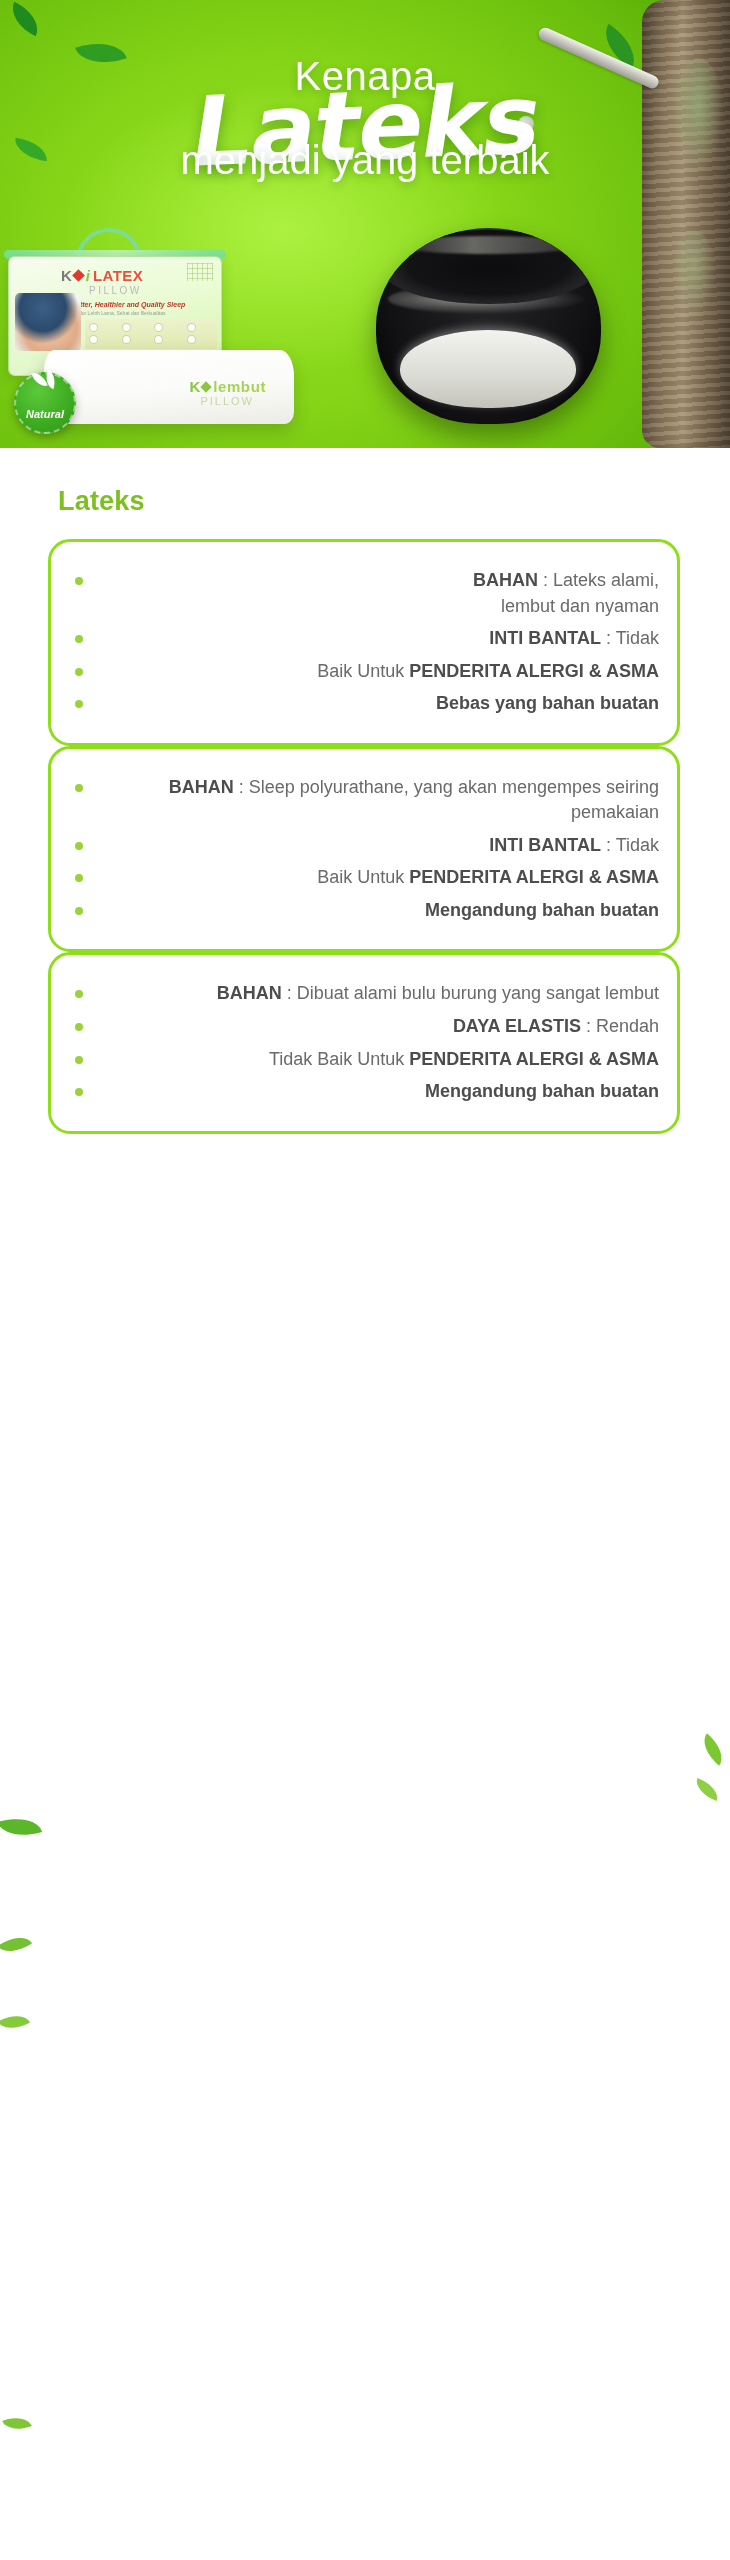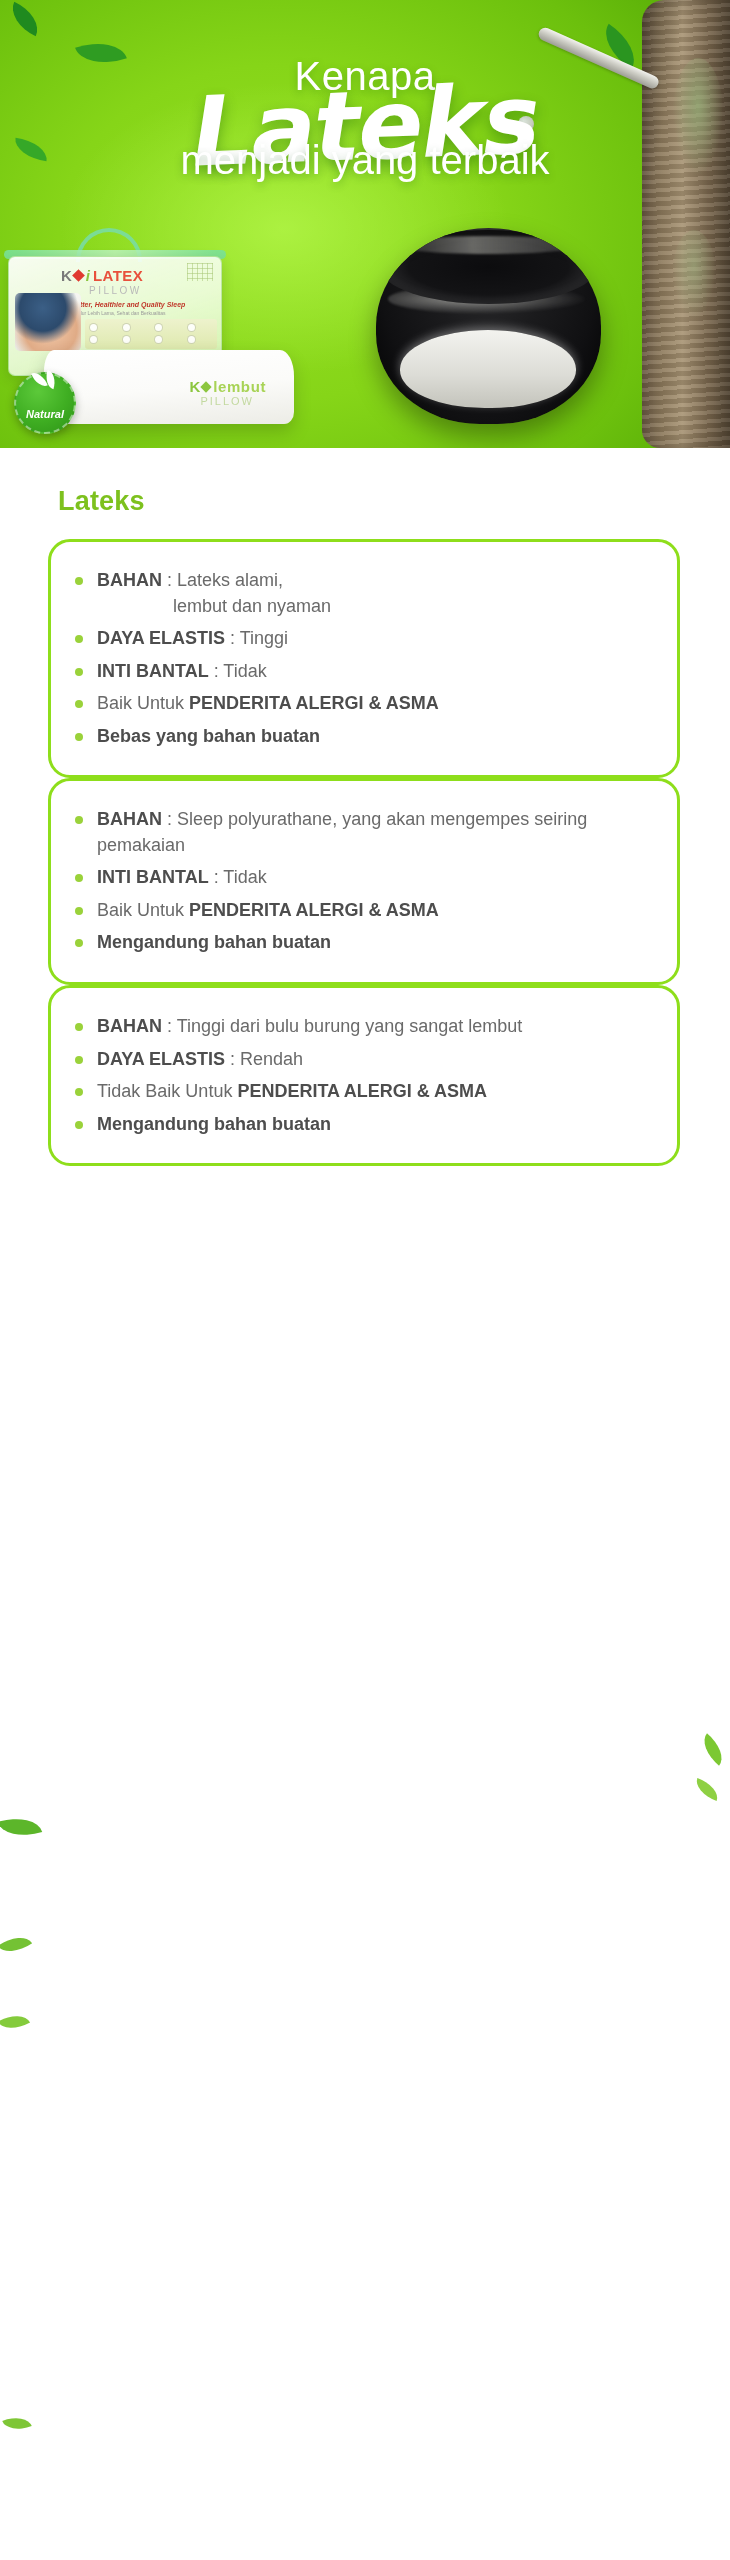--- a/index.html
+++ b/index.html
@@ -319,21 +319,21 @@
   }
 
   .card {
     margin:0 50px 0 48px;
     border:3px solid #8ede1b;
     border-radius:22px;
     background:#ffffff;
     padding:26px 18px 26px 22px;
   }
 
-  ul.items { list-style:none; }
+  ul.items { list-style:none;text-align:right; }
   ul.items > li {
     position:relative;
     padding-left:24px;
     font-size:18px;
     line-height:1.42;
     color:#6a6a6a;
     margin-bottom:7px;
   }
   ul.items > li:last-child { margin-bottom:0; }
   ul.items > li::before {
@@ -444,41 +444,40 @@
     <div class="bleaf bl-l2"></div>
     <div class="bleaf bl-l3"></div>
     <div class="bleaf bl-l4"></div>
 
     <div id="sections-host">
         <div class="sec">
           <div class="sec-title">Lateks</div>
           <div class="card">
             <ul class="items">
               <li><b>BAHAN</b><span> : </span><span>Lateks alami,</span><span class="ind">lembut dan nyaman</span></li>
-              <li><b>DAYA ELASTIS</b><span> : </span><span>Tinggi</span></li>
               <li><b>INTI BANTAL</b><span> : </span><span>Tidak</span></li>
               <li><span>Baik Untuk </span><b>PENDERITA ALERGI &amp; ASMA</b></li>
               <li><b>Bebas yang bahan buatan</b></li>
             </ul>
           </div>
         </div>
         <div class="sec">
           <div class="card">
             <ul class="items">
               <li><b>BAHAN</b><span> : </span><span>Sleep polyurathane,</span> <span>yang akan mengempes seiring pemakaian</span></li>
               <li><b>INTI BANTAL</b><span> : </span><span>Tidak</span></li>
               <li><span>Baik Untuk </span><b>PENDERITA ALERGI &amp; ASMA</b></li>
               <li><b>Mengandung bahan buatan</b></li>
             </ul>
           </div>
         </div>
         <div class="sec">
           <div class="card">
             <ul class="items">
-              <li><b>BAHAN</b><span> : </span><span>Tinggi dari bulu</span> <span>burung yang sangat lembut</span></li>
+              <li><b>BAHAN</b><span> : </span><span>Dibuat alami bulu</span> <span>burung yang sangat lembut</span></li>
               <li><b>DAYA ELASTIS</b><span> : </span><span>Rendah</span></li>
               <li><span>Tidak Baik Untuk </span><b>PENDERITA ALERGI &amp; ASMA</b></li>
               <li><b>Mengandung bahan buatan</b></li>
             </ul>
           </div>
         </div>
       </div>
   </div>
 </div>
 

